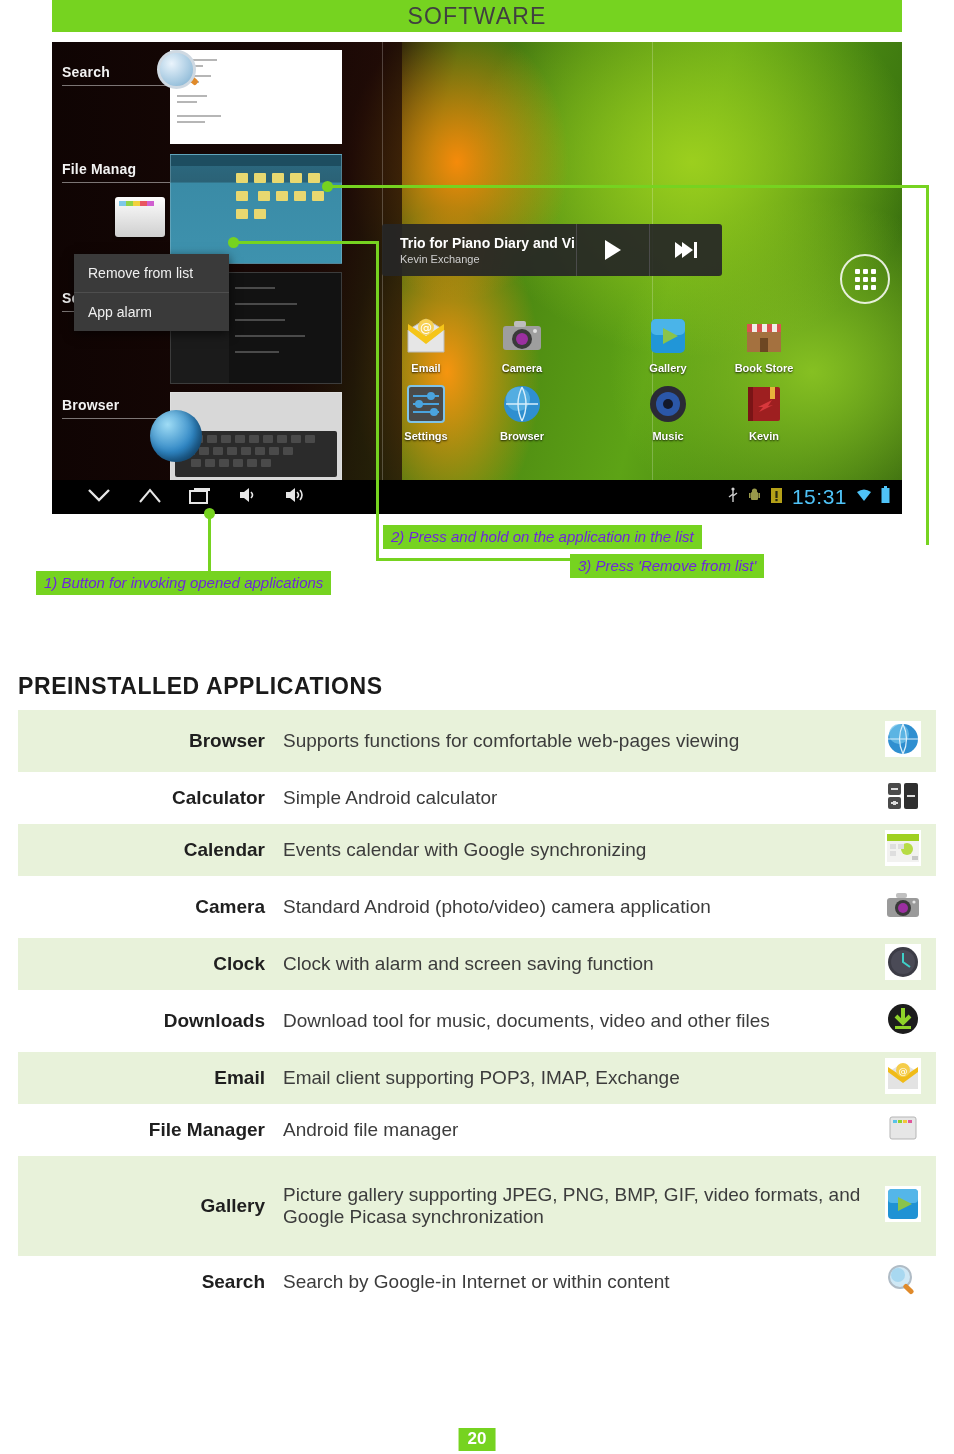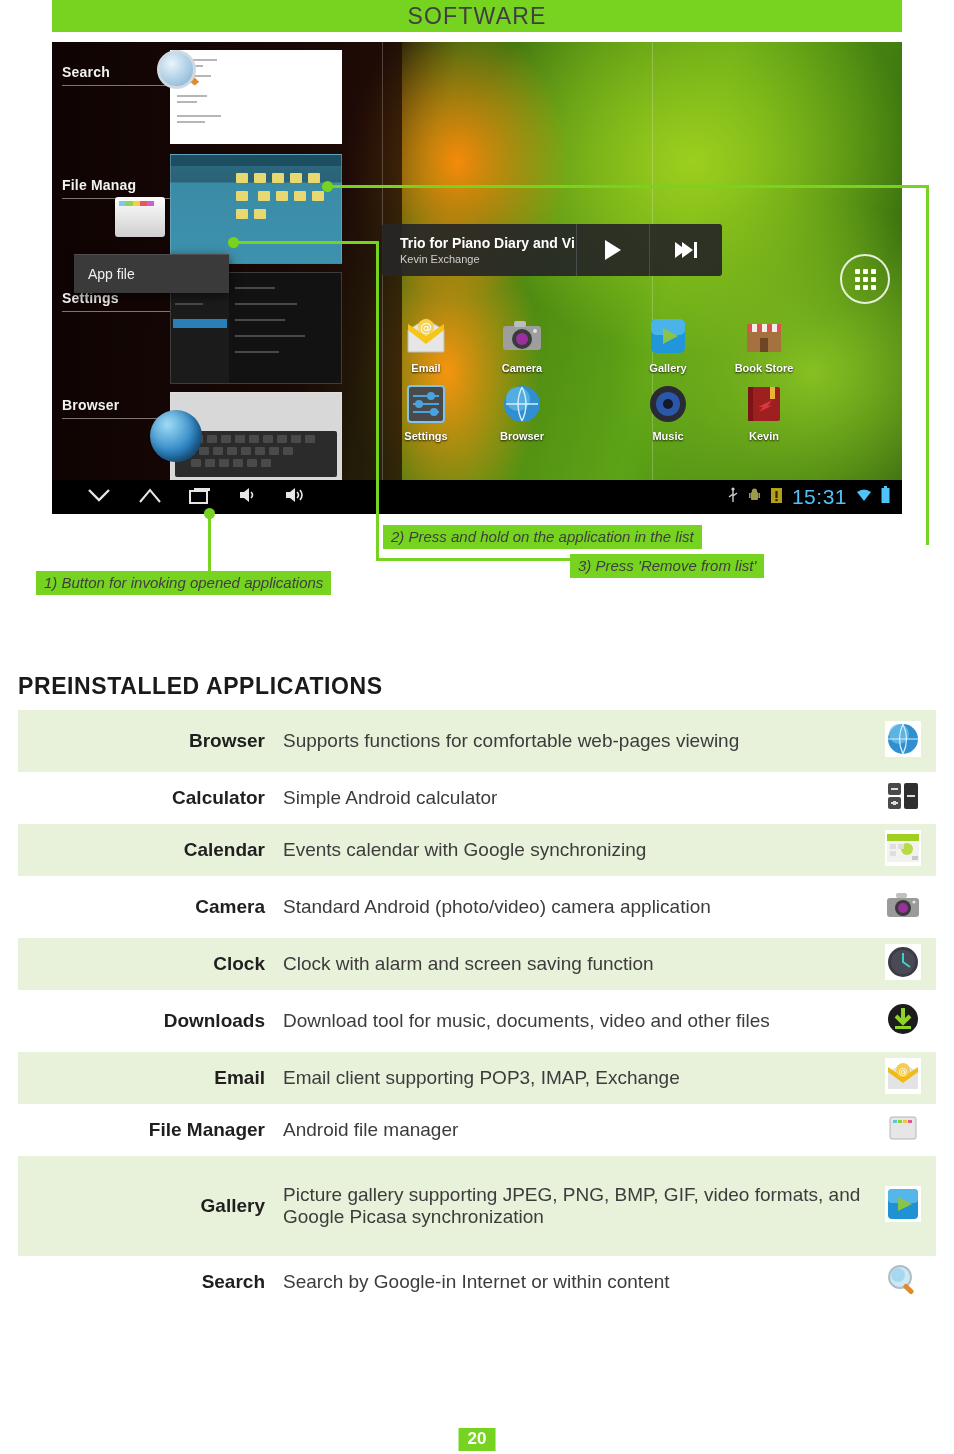--- a/index.html
+++ b/index.html
@@ -152,21 +152,21 @@
   .navbar{
     position:absolute;left:0;bottom:0;width:850px;height:34px;background:#000;
     display:flex;align-items:center;
   }
   .nav-left{display:flex;align-items:center;gap:26px;padding-left:34px;}
   .nav-right{margin-left:auto;display:flex;align-items:center;gap:9px;padding-right:12px;}
   .nav-clock{color:#4fc3f7;font-size:21px;letter-spacing:.5px;font-family:"Liberation Sans", sans-serif;}
 
   
   .callout{
-    position:absolute;background:#76d320;color:#404040;font-style:italic;
+    position:absolute;background:#76d320;color:#6d28d9;font-style:italic;
     font-size:15px;padding:3px 8px 4px 8px;white-space:nowrap;
     font-family:"Liberation Sans", sans-serif;
   }
   .lead{position:absolute;background:#76d320;}
   .dot{position:absolute;width:11px;height:11px;border-radius:50%;background:#76d320;}
 
   
   .section-title{
     position:absolute;left:18px;top:673px;font-size:23px;font-weight:bold;
     letter-spacing:.6px;color:#1a1a1a;font-family:"Liberation Sans", sans-serif;
@@ -206,21 +206,21 @@
 <div class="shot">
   <div class="shot-bg"></div>
   <div class="shot-dark-left"></div>
   <div class="divider-v" style="left:330px"></div>
   <div class="divider-v" style="left:600px"></div>
 
   <div class="recent-label" style="left:10px;top:22px">
     <span>Search</span>
     <span class="ul"></span>
   </div>
-  <div class="recent-label" style="left:10px;top:135px">
+  <div class="recent-label" style="left:10px;top:119px">
     <span>File Manag</span>
     <span class="ul"></span>
   </div>
   <div class="recent-label" style="left:10px;top:248px">
     <span>Settings</span>
     <span class="ul"></span>
   </div>
   <div class="recent-label" style="left:10px;top:355px">
     <span>Browser</span>
     <span class="ul"></span>
@@ -292,23 +292,26 @@
       <i style="background:#7ec8e8"></i>
         <i style="background:#8fd44a"></i>
       <i style="background:#f2d13c"></i>
         <i style="background:#e8555f"></i>
         <i style="background:#d05fd0"></i>
     </div>
   </div>
   <div class="globe-overlay"></div>
 
   <div class="ctx-menu">
+    <div class="mi">
+      <span>Remove from list</span>
+    </div>
     <div class="sep"></div>
     <div class="mi">
-      <span>App file</span>
+      <span>App alarm</span>
     </div>
   </div>
 
   <div class="music-widget">
     <div class="mw-text">
       <div class="mw-title">Trio for Piano Diary and Vi</div>
       <div class="mw-artist">Kevin Exchange</div>
     </div>
     <div class="mw-btn">
       <span class="tri"></span>

